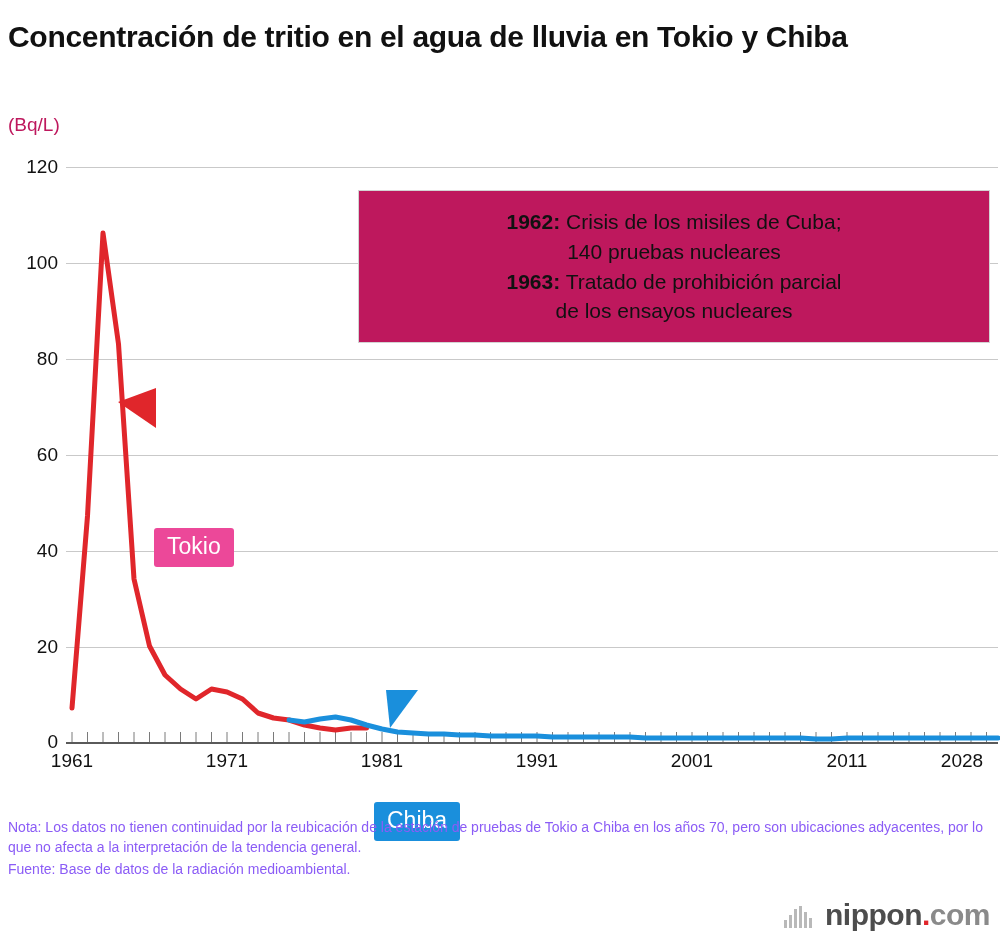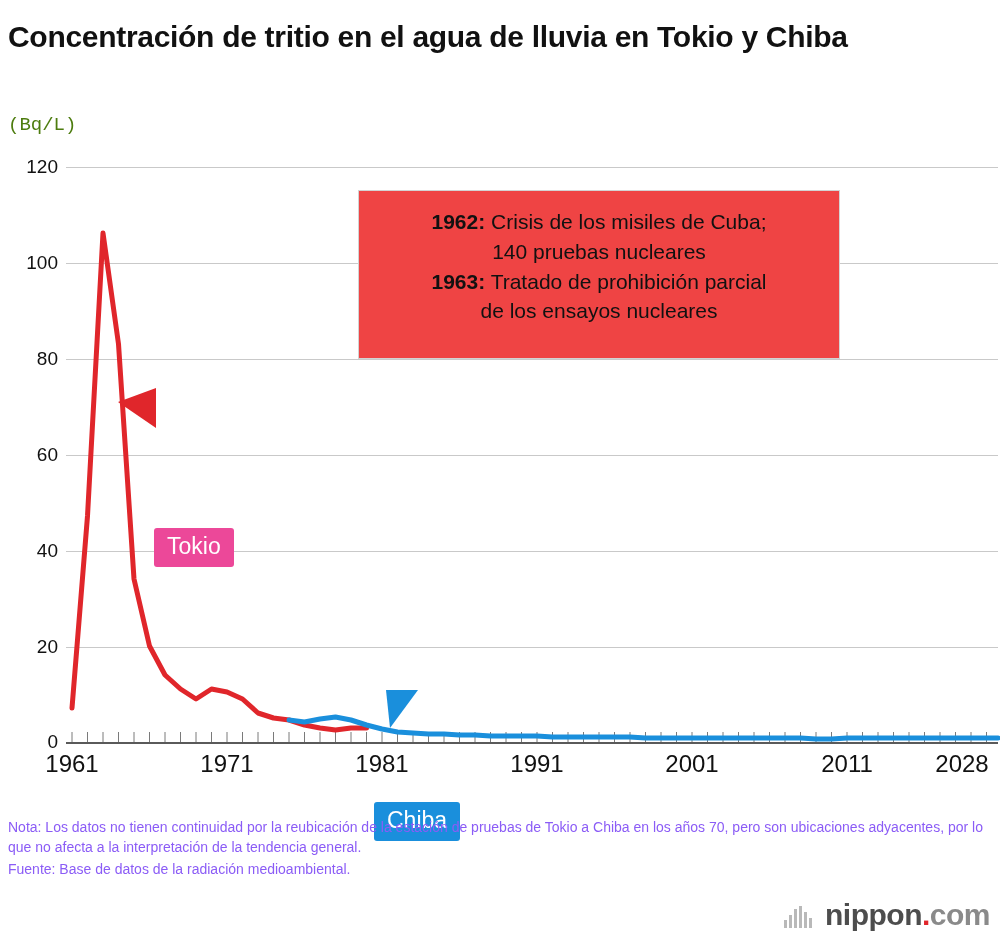--- a/index.html
+++ b/index.html
@@ -30,22 +30,21 @@
     line-height: 1.28;
     letter-spacing: -0.3px;
     color: #111111;
     margin-top: 12px;
   }
   .unit-label {
     position: absolute;
     left: 8px;
     top: 114px;
     font-size: 19px;
-    color: #4d7c0f;
-    font-family: Liberation Mono, monospace;
+    color: #be185d;
   }
 
   
   .plot-wrap {
     position: absolute;
     left: 0px;
     top: 150px;
     width: 792px;
     height: 640px;
     margin-left: 8px;
@@ -66,44 +65,44 @@
   }
   .axis-line-bottom {
     position: absolute;
     left: 58px;
     width: 932px;
     height: 2px;
     background: #5a5a5a;
   }
   .tick-label-x {
     position: absolute;
-    font-size: 24px;
+    font-size: 19px;
     color: #111111;
     text-align: center;
     width: 80px;
     top: 600px;
   }
   svg.chart-svg {
     position: absolute;
     left: 0;
     top: 0;
     width: 1000px;
     height: 640px;
   }
 
   
   .annotation {
     position: absolute;
     left: 358px;
     top: 190px;
-    width: 482px;
-    background: #ef4444;
+    width: 632px;
+    background: #be185d;
     border: 1px solid #d3d3d3;
     box-sizing: border-box;
-    padding: 16px 14px 32px 14px;
+    padding: 16px 14px 16px 14px;
     text-align: center;
     font-size: 21px;
     line-height: 1.42;
     color: #111111;
   }
   .annotation .ann-row {
     display: block;
   }
   .annotation b {
     font-weight: bold;

